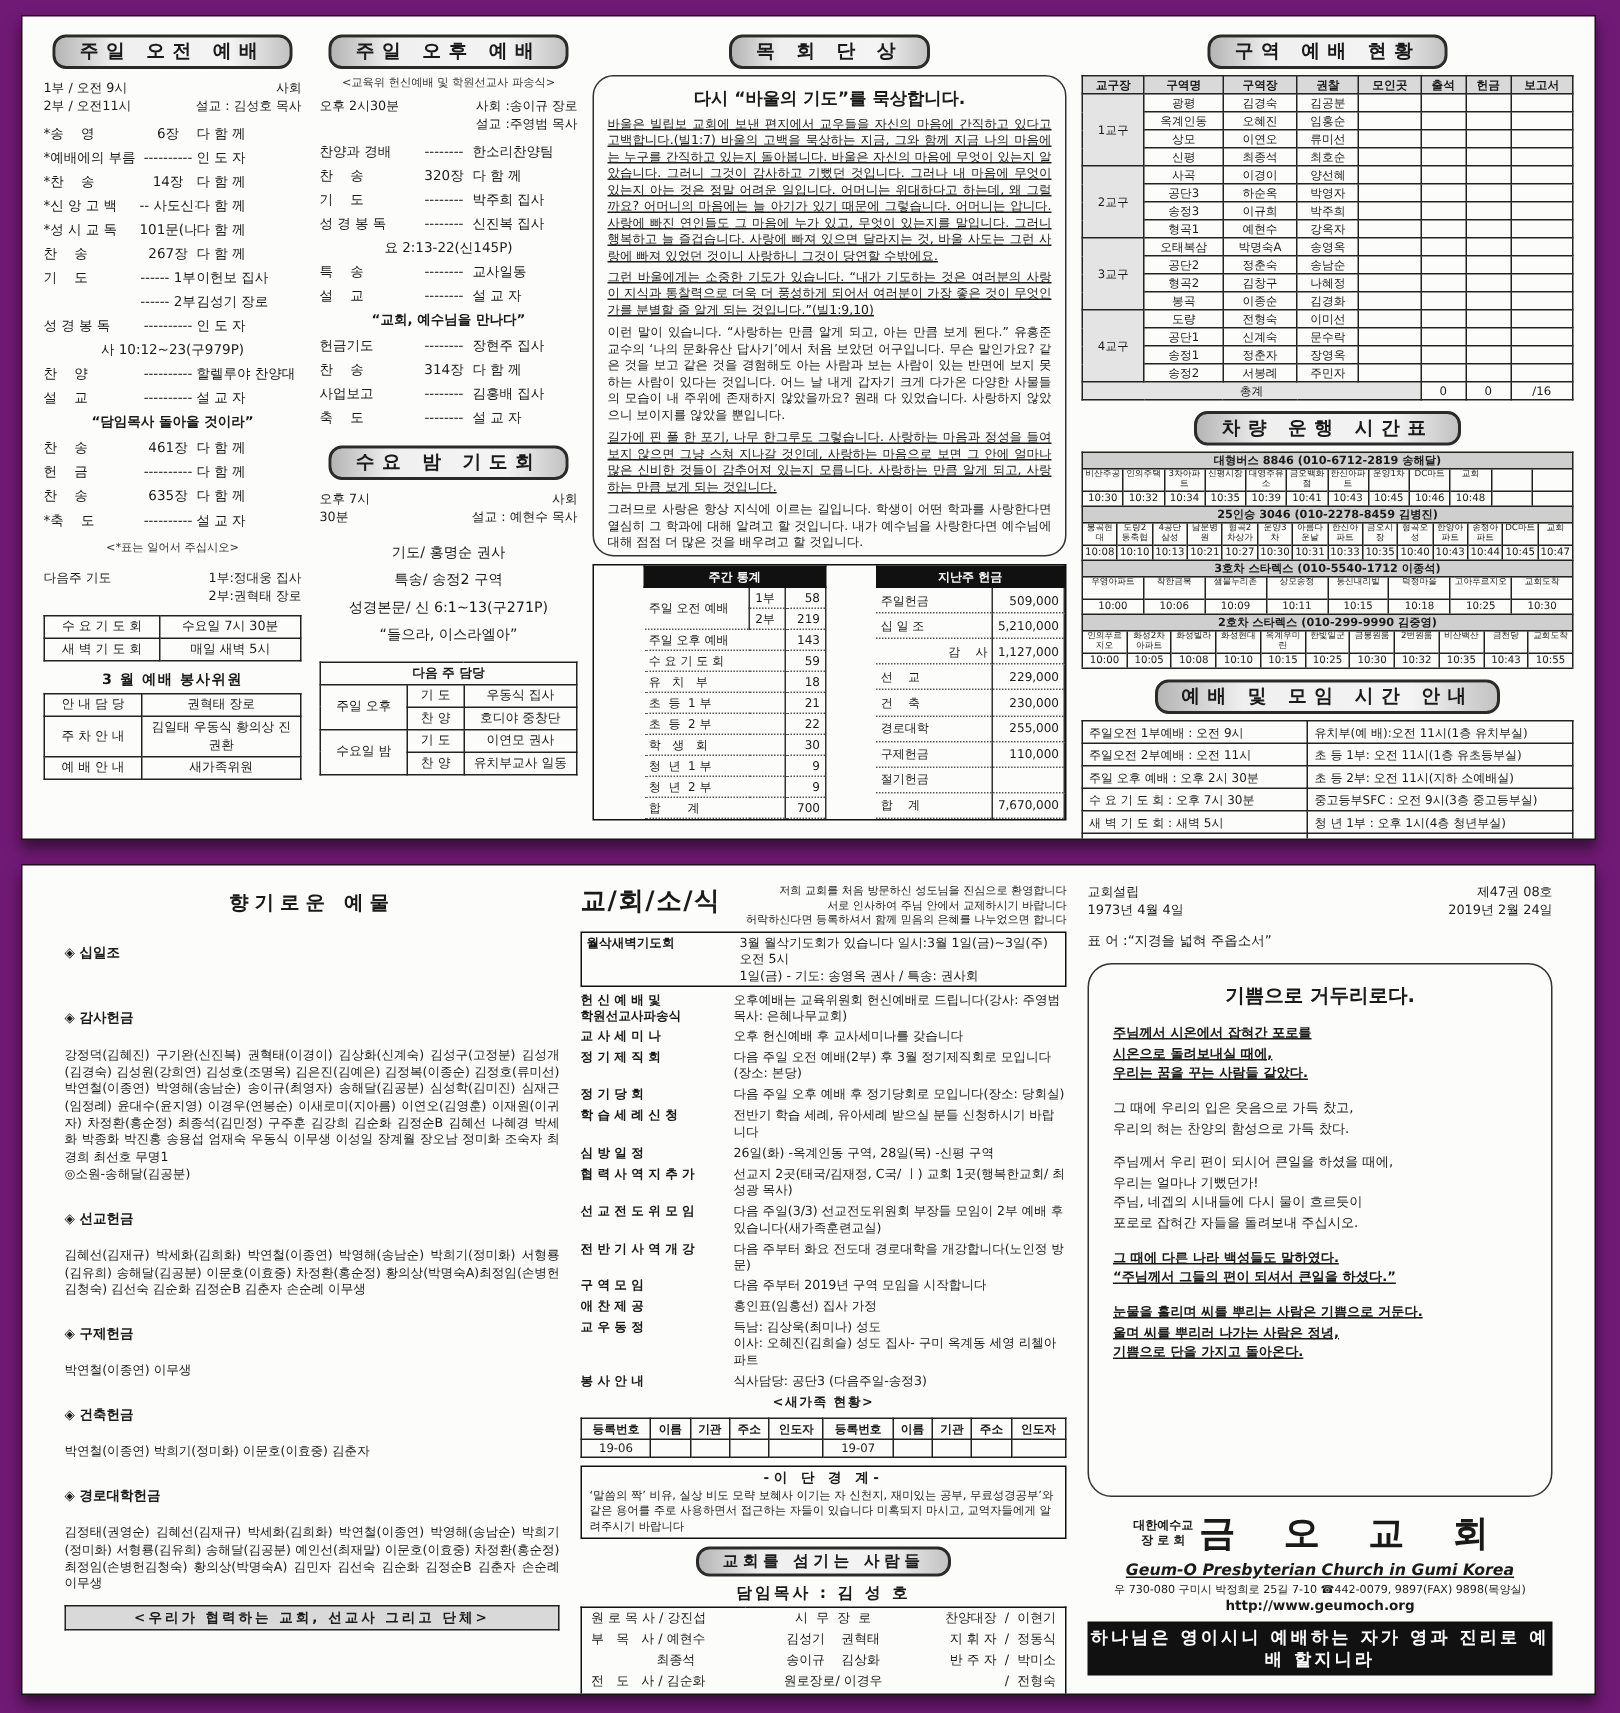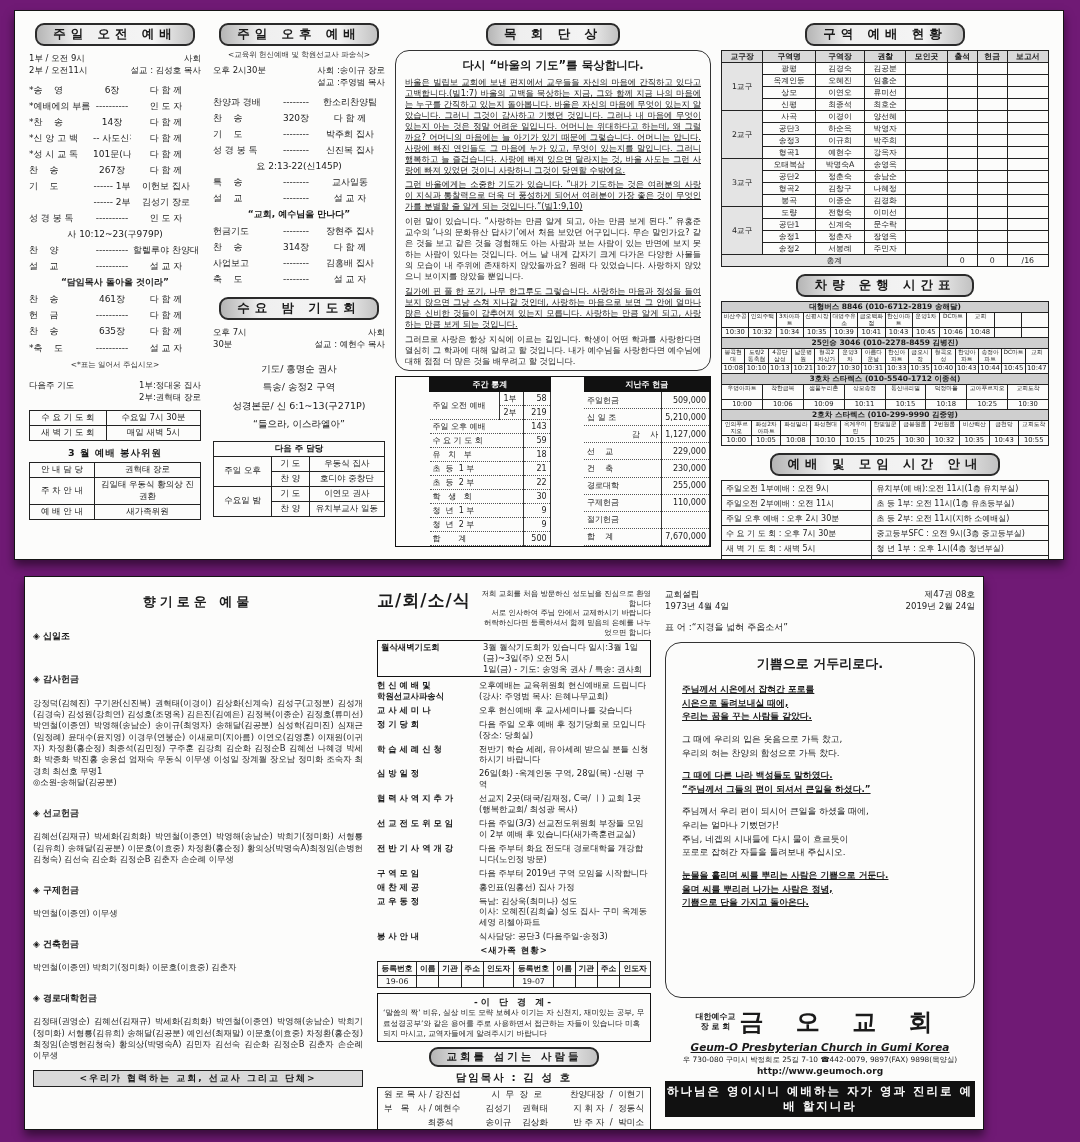--- a/index.html
+++ b/index.html
@@ -1,32 +1,32 @@
 <!DOCTYPE html>
 <html><head>
 <meta charset="utf-8">
 <style>
   html,body{margin:0;padding:0;}
   .canvas{position:relative;width:1080px;height:1142px;background:#701a75;
     font-family:"DejaVu Sans","Liberation Sans",sans-serif;color:#1a1a1a;}
   .page{position:absolute;background:#fcfcfb;border:1px solid #151515;
     box-shadow:0 6px 9px rgba(0,0,0,.5);box-sizing:border-box;overflow:hidden;}
   .page1{left:14px;top:10px;width:1050px;height:550px;padding:12px 14px;display:flex;gap:10px;}
-  .page2{left:24px;top:576px;width:960px;height:554px;padding:12px 8px;display:flex;gap:14px;}
+  .page2{left:14px;top:576px;width:1050px;height:554px;padding:12px 28px;display:flex;gap:14px;}
   .pill{display:block;margin:0 auto 4px;width:max-content;border:2px solid #2a2a2a;border-radius:9px;
     padding:1px 16px;background:linear-gradient(90deg,#b5b5b5,#efefef 25%,#f4f4f4 75%,#c2c2c2);
     font-weight:bold;font-size:12.5px;letter-spacing:5px;white-space:nowrap;}
   
   .p1-left{width:356px;display:flex;gap:12px;flex:none;}
   .w-col{width:172px;display:flex;flex-direction:column;font-size:9px;}
   .svc-head{display:flex;justify-content:space-between;margin:3px 0 5px;font-size:8.5px;white-space:pre;}
   .order-row{display:flex;align-items:baseline;line-height:1.78;}
   .o-l{width:64px;white-space:pre;}
   .o-m{flex:1;text-align:center;white-space:nowrap;overflow:hidden;}
-  .o-r{width:70px;text-align:center;white-space:nowrap;}
+  .o-r{width:70px;text-align:left;white-space:nowrap;}
   .c-line{text-align:center;line-height:1.8;white-space:pre;}
   .quote{text-align:center;font-weight:bold;line-height:1.9;}
   .small-note{text-align:center;font-size:7.5px;margin:4px 0;color:#333;}
   .nextweek{display:flex;justify-content:space-between;font-size:8.5px;margin:6px 0;white-space:pre;}
   table{border-collapse:collapse;}
   .bt{width:100%;font-size:8.5px;}
   .bt td,.bt th{border:1px solid #222;padding:1px 2px;text-align:center;}
   .cap{text-align:center;font-weight:bold;font-size:9.5px;margin:6px 0 2px;letter-spacing:1px;}
   
   .wed-lines{text-align:center;font-size:9.5px;line-height:1.9;margin-top:4px;white-space:pre-line;}
@@ -398,21 +398,21 @@
               <tr>
                 <td colspan="2" style="white-space:pre;">청  년  1 부</td>
                 <td class="num">9</td>
               </tr>
               <tr>
                 <td colspan="2" style="white-space:pre;">청  년  2 부</td>
                 <td class="num">9</td>
               </tr>
               <tr>
                 <td colspan="2" style="white-space:pre;">합       계</td>
-                <td class="num">500</td>
+                <td class="num">700</td>
               </tr>
           </tbody>
         </table>
         <table>
           <thead>
               <tr>
                 <th colspan="2">지난주 헌금</th>
               </tr>
             </thead>
           <tbody>
@@ -939,20 +939,24 @@
             <span class="news-l">헌 신 예 배 및
 학원선교사파송식</span>
             <span class="news-t">오후예배는 교육위원회 헌신예배로 드립니다(강사: 주영범 목사: 은혜나무교회)</span>
           </div>
 
           <div class="news-item">
             <span class="news-l">교 사 세 미 나</span>
             <span class="news-t">오후 헌신예배 후 교사세미나를 갖습니다</span>
           </div>
 
+          <div class="news-item">
+            <span class="news-l">정 기 제 직 회</span>
+            <span class="news-t">다음 주일 오전 예배(2부) 후 3월 정기제직회로 모입니다(장소: 본당)</span>
+          </div>
 
           <div class="news-item">
             <span class="news-l">정  기  당  회</span>
             <span class="news-t">다음 주일 오후 예배 후 정기당회로 모입니다(장소: 당회실)</span>
           </div>
 
           <div class="news-item">
             <span class="news-l">학 습 세 례 신 청</span>
             <span class="news-t">전반기 학습 세례, 유아세례 받으실 분들 신청하시기 바랍니다</span>
           </div>
@@ -1074,26 +1078,26 @@
 2019년 2월 24일</span>
       </div>
       <div class="motto">표  어 :“지경을 넓혀 주옵소서”</div>
       <div class="poem-box">
         <div class="poem-title">기쁨으로 거두리로다.</div>
         <p class="stanza u">주님께서 시온에서 잡혀간 포로를
 시온으로 돌려보내실 때에,
 우리는 꿈을 꾸는 사람들 같았다.</p>
         <p class="stanza">그 때에 우리의 입은 웃음으로 가득 찼고,
 우리의 혀는 찬양의 함성으로 가득 찼다.</p>
-        <p class="stanza u">그 때에 다른 나라 백성들도 말하였다.
-“주님께서 그들의 편이 되셔서 큰일을 하셨다.”</p>
         <p class="stanza">주님께서 우리 편이 되시어 큰일을 하셨을 때에,
 우리는 얼마나 기뻤던가!
 주님, 네겝의 시내들에 다시 물이 흐르듯이
 포로로 잡혀간 자들을 돌려보내 주십시오.</p>
+        <p class="stanza u">그 때에 다른 나라 백성들도 말하였다.
+“주님께서 그들의 편이 되셔서 큰일을 하셨다.”</p>
         <p class="stanza u">눈물을 흘리며 씨를 뿌리는 사람은 기쁨으로 거둔다.
 울며 씨를 뿌리러 나가는 사람은 정녕,
 기쁨으로 단을 가지고 돌아온다.</p>
       </div>
       <div class="church-sign">
         <span class="denom">대한예수교
 장 로 회</span><span class="cname">금 오 교 회</span>
         <div class="ename">Geum-O Presbyterian Church in Gumi Korea</div>
         <div class="addr">우 730-080 구미시 박정희로 25길 7-10  ☎442-0079, 9897(FAX) 9898(목양실)</div>
         <div class="url">http://www.geumoch.org</div>

